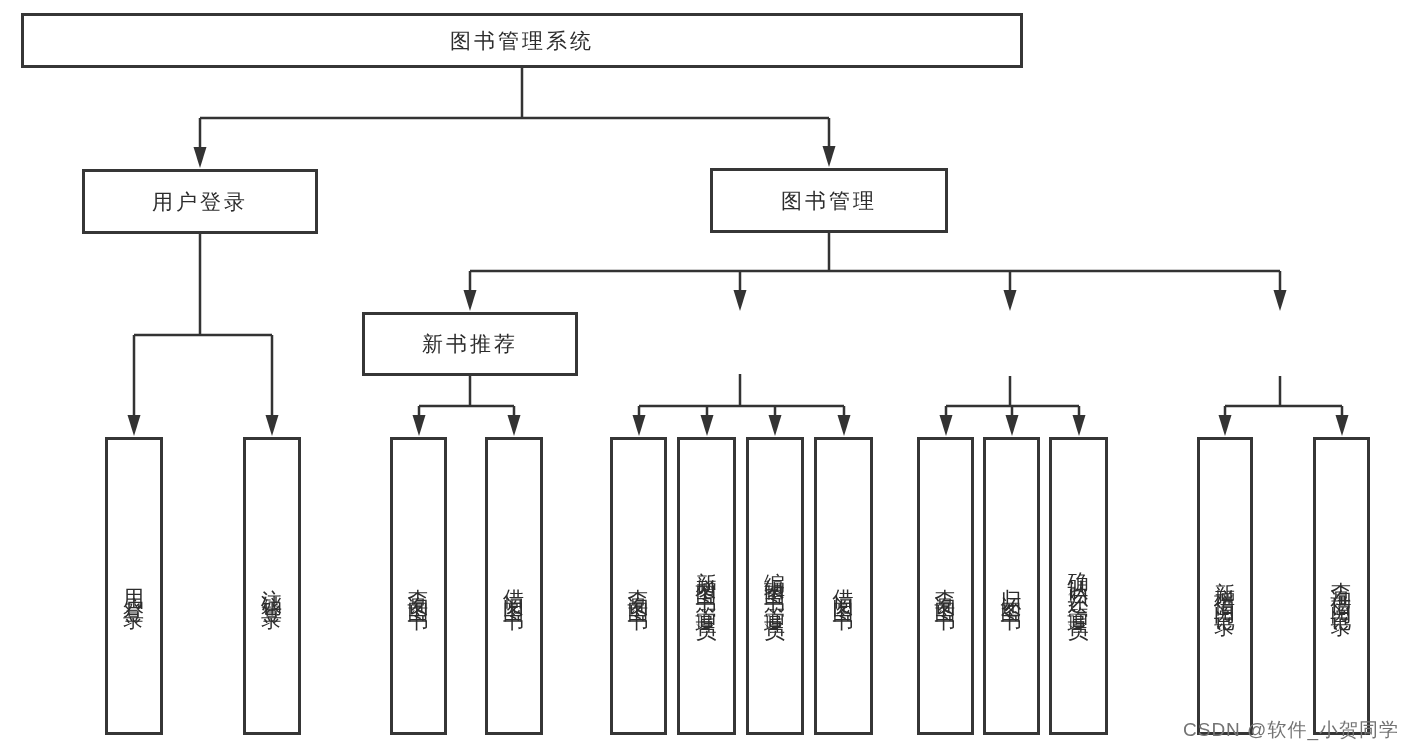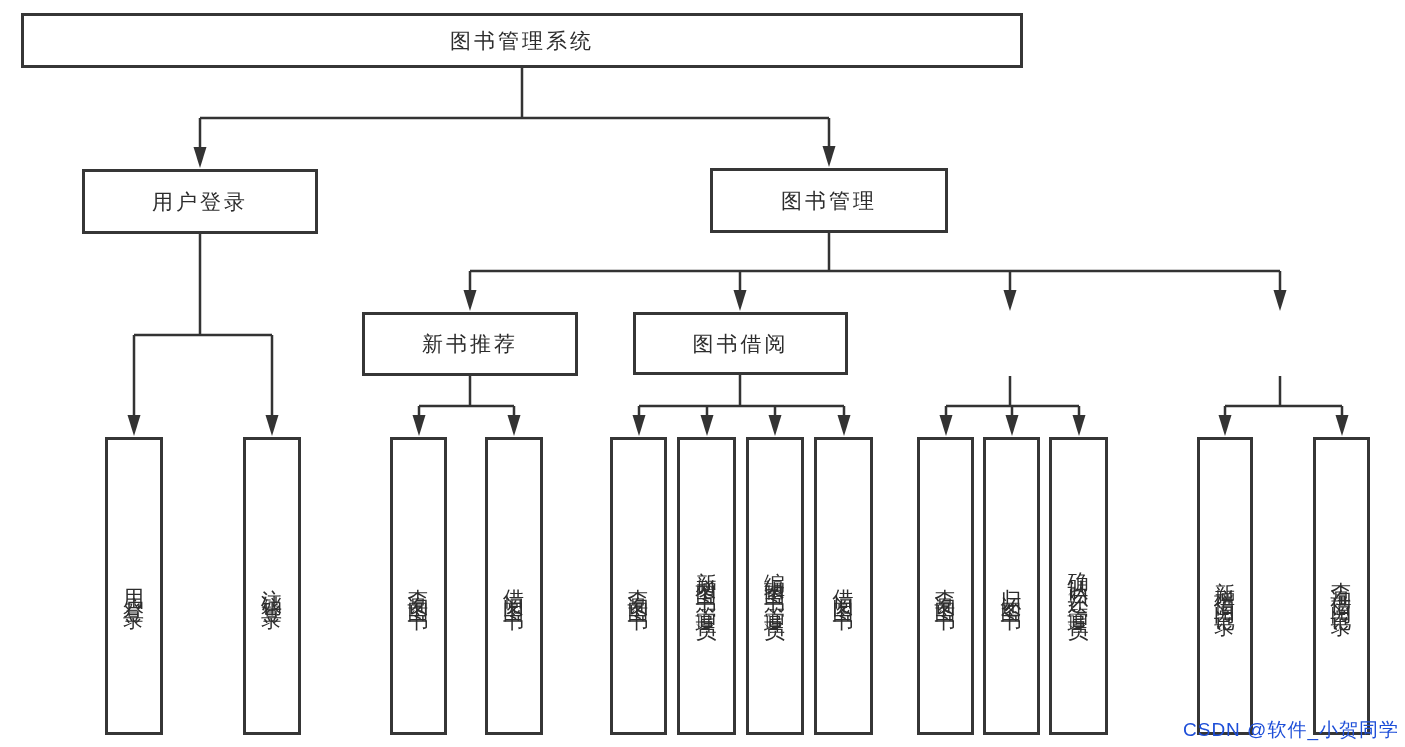--- a/index.html
+++ b/index.html
@@ -30,21 +30,21 @@
     writing-mode:vertical-rl;
     text-orientation:mixed;
     letter-spacing:7px;
     white-space:normal;
     line-height:1;
   }
   .watermark{
     position:absolute;
     left:1183px;top:717px;
     font-size:19px;
-    color:#1d4ed8;
+    color:#737373;
     letter-spacing:1px;
     white-space:nowrap;
     z-index:5;
   }
 </style>
 </head>
 <body>
 
 <div class="canvas">
 
@@ -88,23 +88,20 @@
   <div class="node" style="left:82px;top:169px;width:236px;height:65px">
     <span class="lbl">用户登录</span>
   </div>
   <div class="node" style="left:362px;top:312px;width:216px;height:64px">
     <span class="lbl">新书推荐</span>
   </div>
 
   <div class="node" style="left:710px;top:168px;width:238px;height:65px">
     <span class="lbl">图书管理</span>
   </div>
-  <div class="node" style="left:633px;top:312px;width:215px;height:63px">
-    <span class="lbl">图书借阅</span>
-  </div>
 
   <div class="node vert" style="left:105px;top:437px;width:58px;height:298px">
     <span class="lbl">用户登录</span>
   </div>
   <div class="node vert" style="left:243px;top:437px;width:58px;height:298px">
     <span class="lbl">注销登录</span>
   </div>
 
   <div class="node vert" style="left:390px;top:437px;width:57px;height:298px">
     <span class="lbl">查询图书</span>

